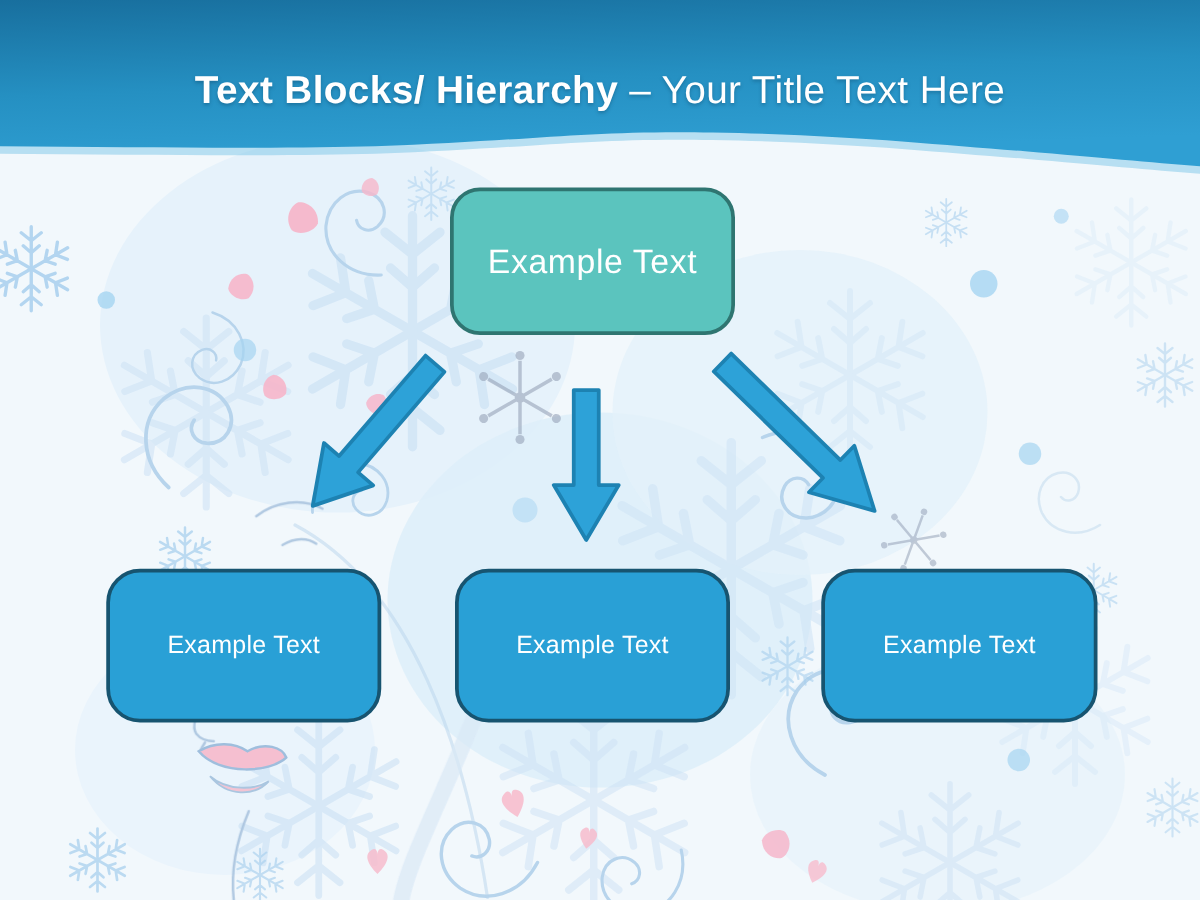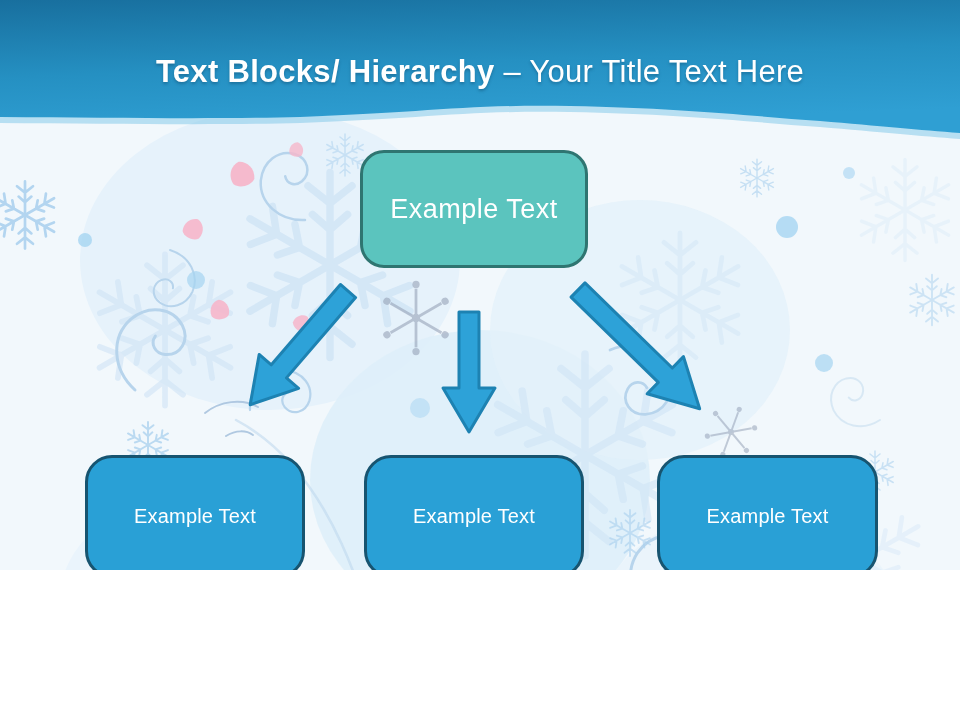--- a/index.html
+++ b/index.html
@@ -1,17 +1,17 @@
 <!DOCTYPE html>
 <html><head>
 <meta charset="utf-8">
 <style>
   html,body{margin:0;padding:0;background:#ffffff;}
   .slide{
-    position:relative;width:960px;height:570px;overflow:hidden;
+    position:relative;width:960px;height:720px;overflow:hidden;
     background:#f2f8fc;font-family:"Liberation Sans",sans-serif;
   }
   .layer{position:absolute;left:0;top:0;width:960px;height:720px;}
   .header-svg{position:absolute;left:0;top:0;width:960px;height:150px;}
   .slide-title{
     position:absolute;top:54px;left:0;width:100%;text-align:center;
     color:#ffffff;font-size:31px;line-height:36px;letter-spacing:.3px;
     text-shadow:0 2px 3px rgba(8,55,85,.35);white-space:nowrap;
   }
   .slide-title .bold{font-weight:bold;}

